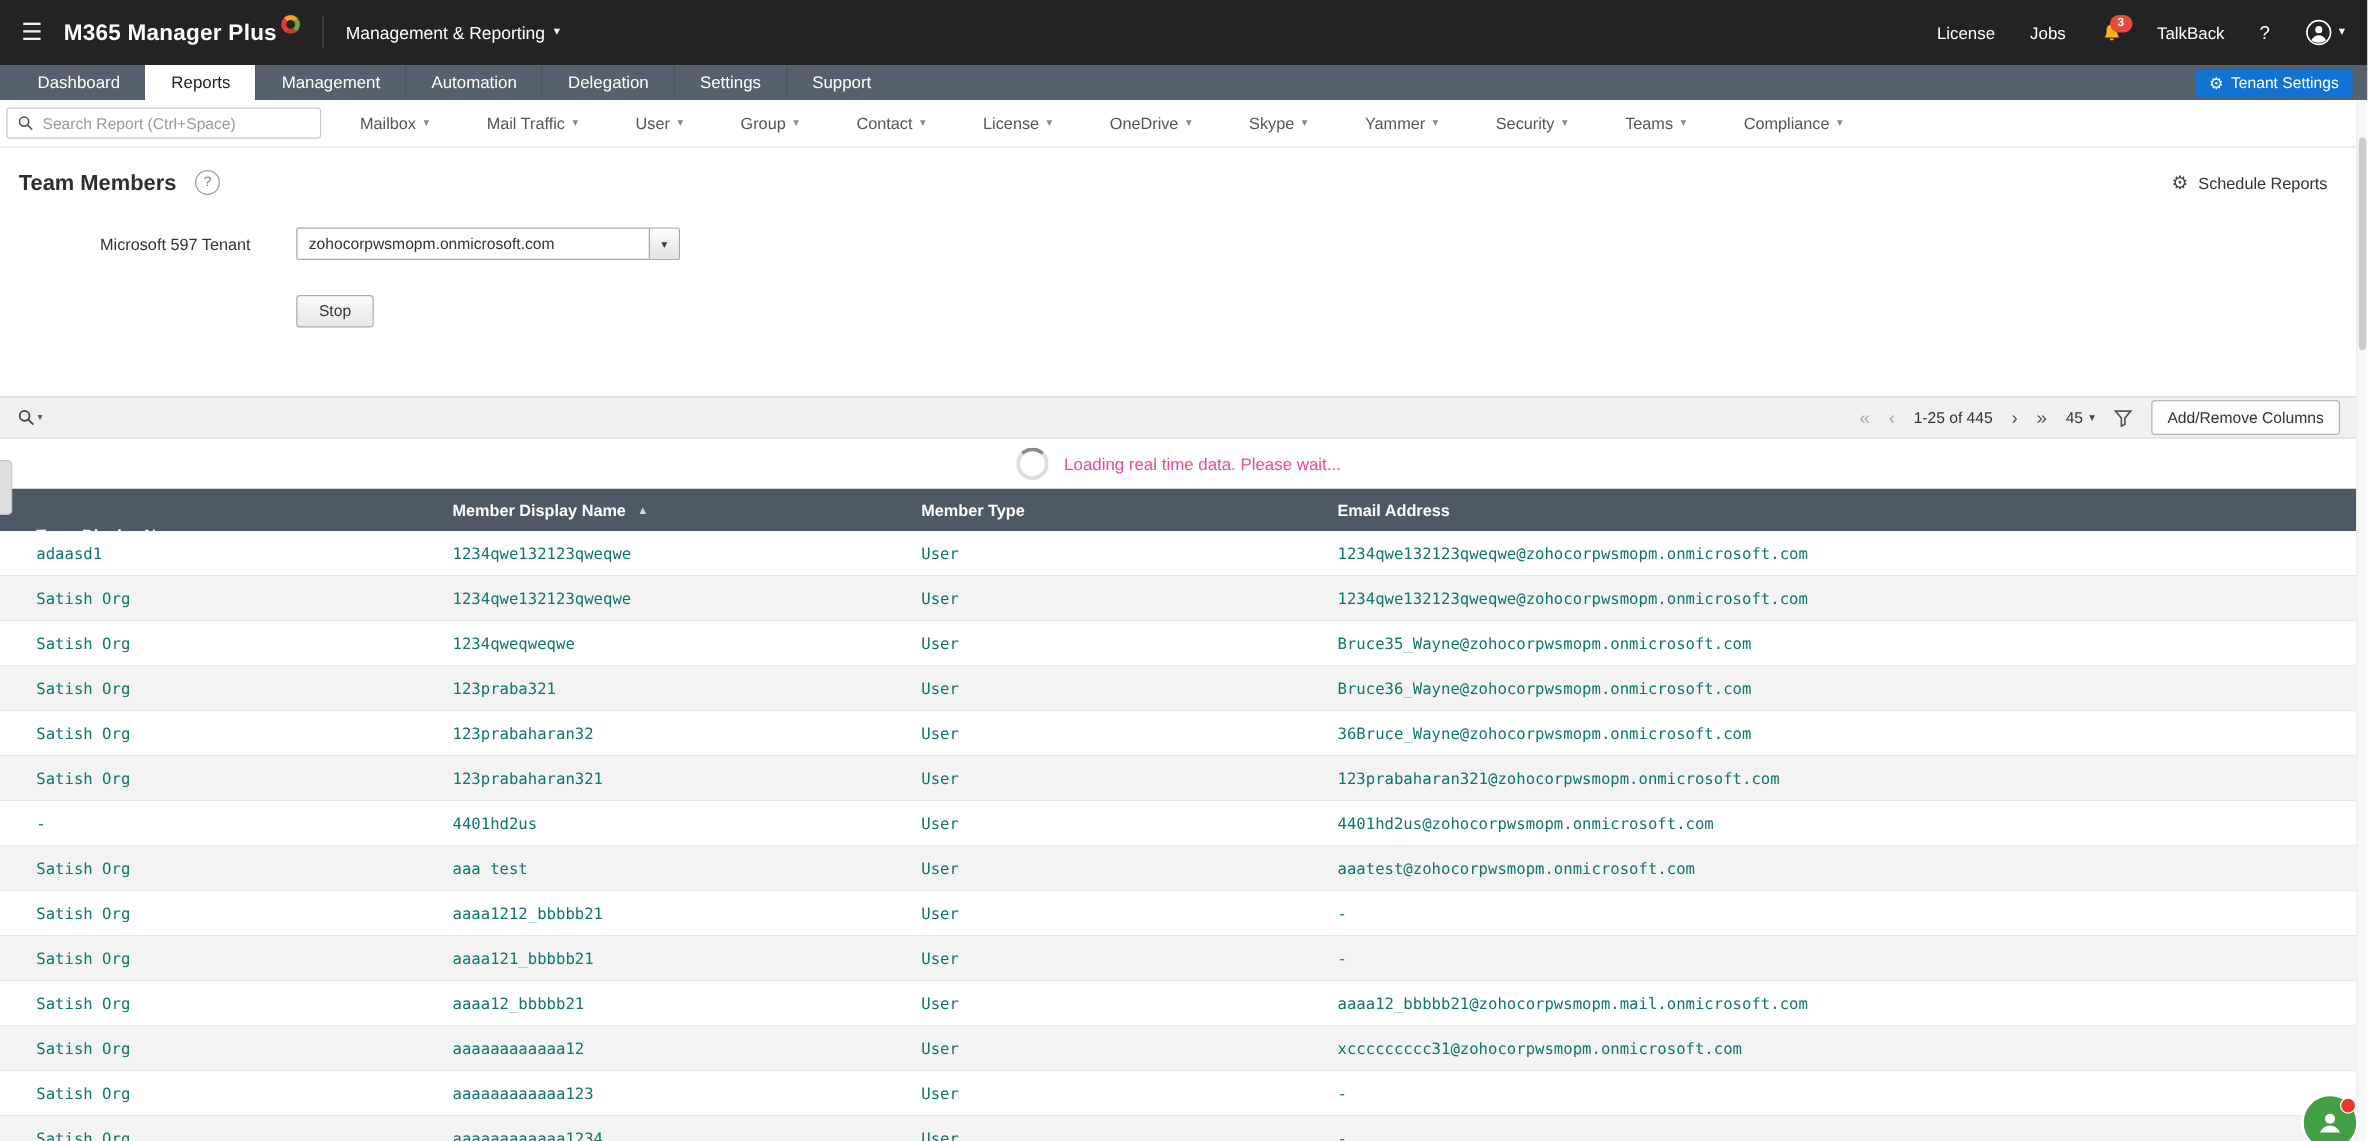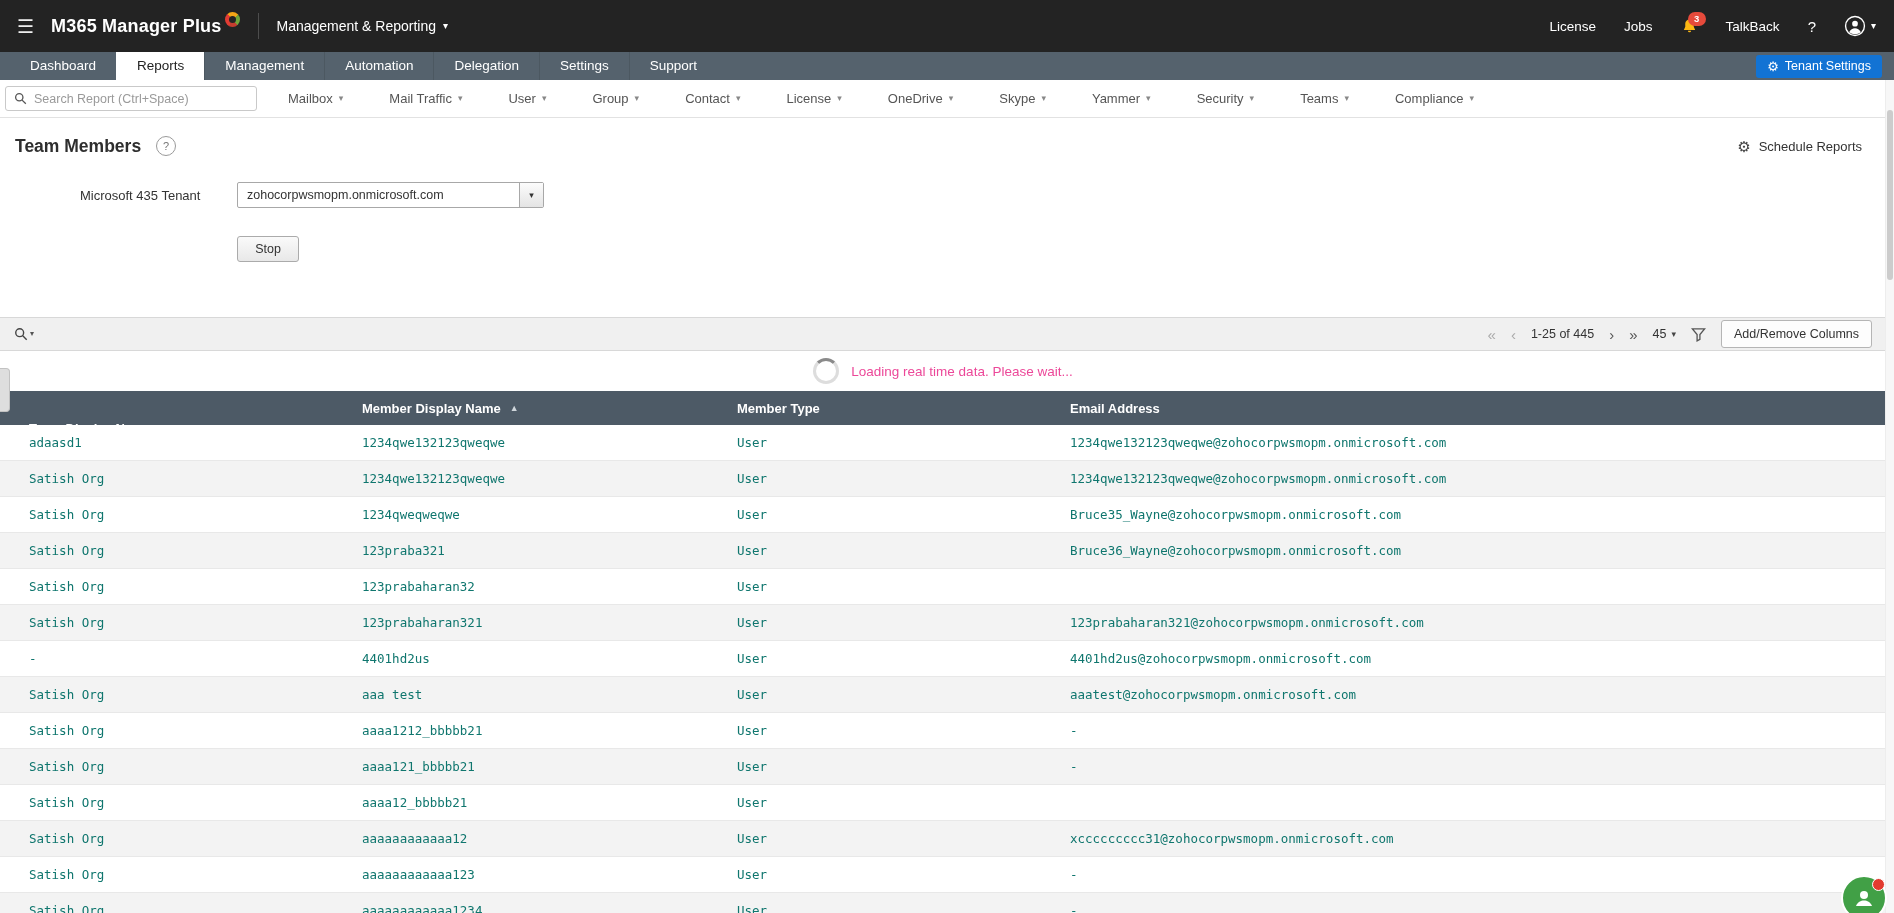--- a/index.html
+++ b/index.html
@@ -257,21 +257,21 @@
   <div class="title-row">
     <span class="page-title">Team Members</span>
     <span class="help-circle">?</span>
     <div class="schedule-reports">
       <span class="gear">⚙</span>
       <span>Schedule Reports</span>
     </div>
   </div>
 
   <div class="form-row">
-    <span class="form-label">Microsoft 435 Tenant</span>
+    <span class="form-label">Microsoft 597 Tenant</span>
     <div class="tenant-select">
       <span class="select-value">zohocorpwsmopm.onmicrosoft.com</span>
       <span class="select-arrow">▾</span>
     </div>
   </div>
   <div class="stop-row">
     <span class="stop-button">Stop</span>
   </div>
 
   <div class="grid-section">
@@ -354,20 +354,21 @@
     <div class="td">Satish Org</div>
     <div class="td">123praba321</div>
     <div class="td">User</div>
     <div class="td">Bruce36_Wayne@zohocorpwsmopm.onmicrosoft.com</div>
   </div>
 
   <div class="tr">
     <div class="td">Satish Org</div>
     <div class="td">123prabaharan32</div>
     <div class="td">User</div>
+    <div class="td">36Bruce_Wayne@zohocorpwsmopm.onmicrosoft.com</div>
   </div>
 
   <div class="tr">
     <div class="td">Satish Org</div>
     <div class="td">123prabaharan321</div>
     <div class="td">User</div>
     <div class="td">123prabaharan321@zohocorpwsmopm.onmicrosoft.com</div>
   </div>
 
   <div class="tr">
@@ -395,20 +396,21 @@
     <div class="td">Satish Org</div>
     <div class="td">aaaa121_bbbbb21</div>
     <div class="td">User</div>
     <div class="td">-</div>
   </div>
 
   <div class="tr">
     <div class="td">Satish Org</div>
     <div class="td">aaaa12_bbbbb21</div>
     <div class="td">User</div>
+    <div class="td">aaaa12_bbbbb21@zohocorpwsmopm.mail.onmicrosoft.com</div>
   </div>
 
   <div class="tr">
     <div class="td">Satish Org</div>
     <div class="td">aaaaaaaaaaaa12</div>
     <div class="td">User</div>
     <div class="td">xccccccccc31@zohocorpwsmopm.onmicrosoft.com</div>
   </div>
 
   <div class="tr">

